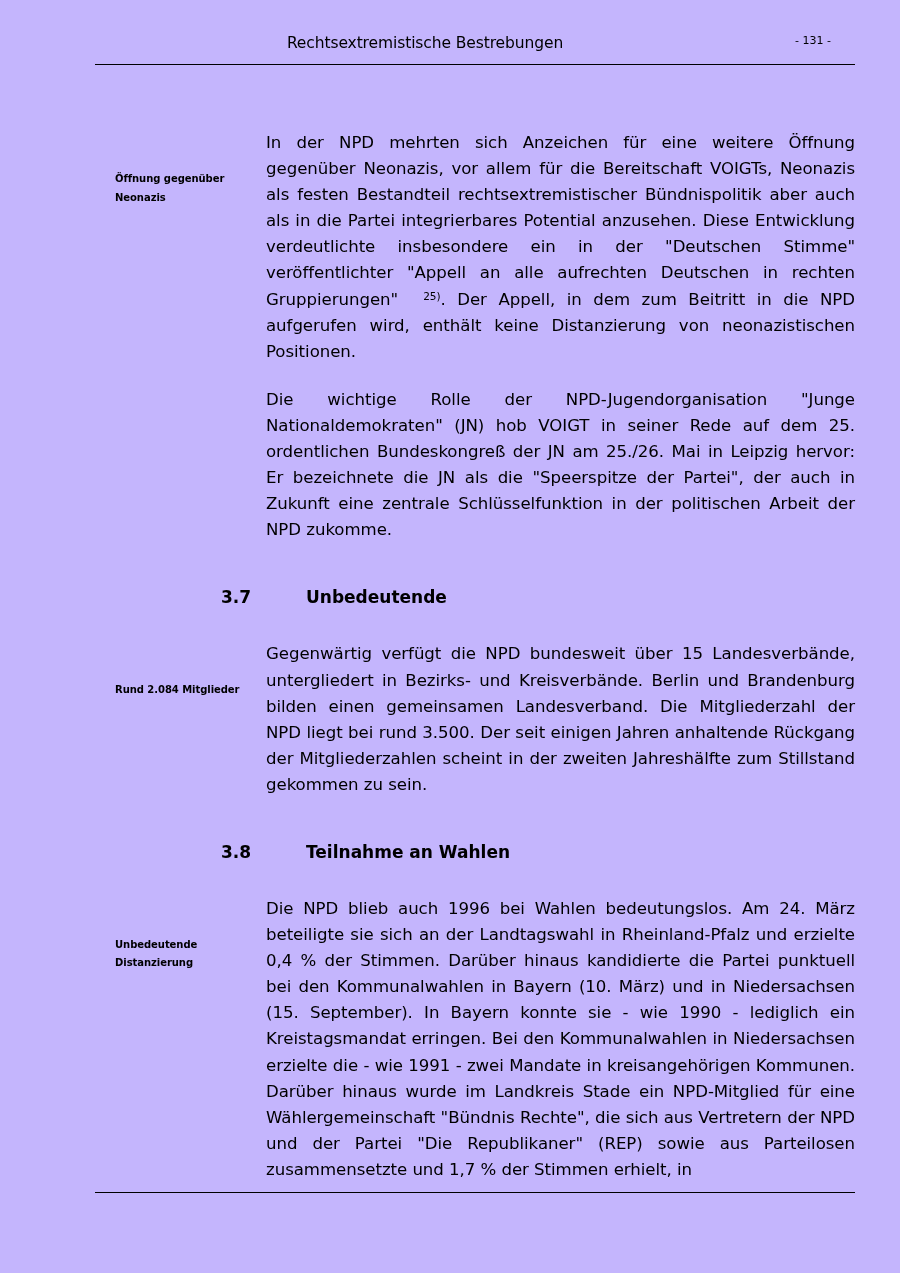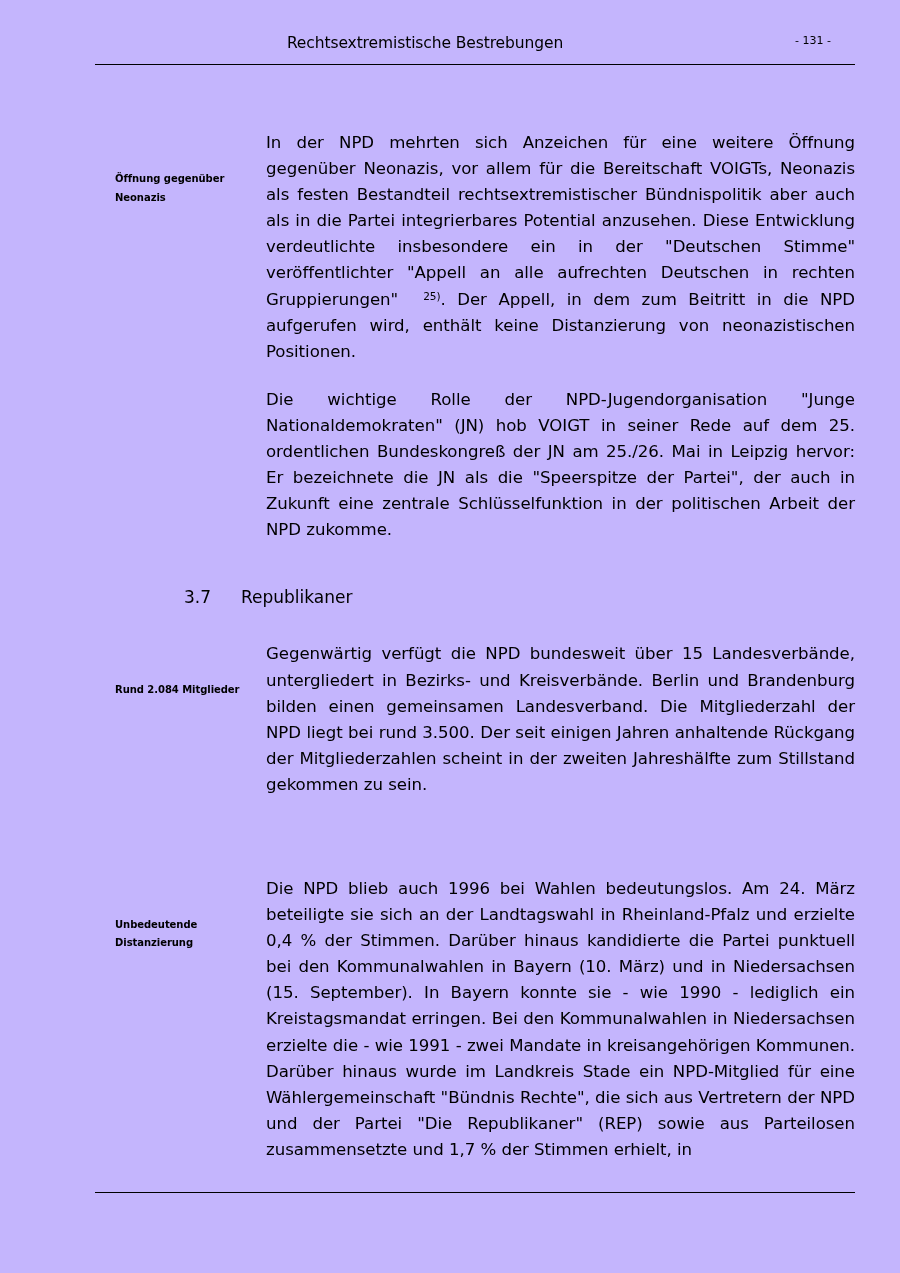--- a/index.html
+++ b/index.html
@@ -103,25 +103,26 @@
 
   sup.fn {
     font-size: 10.5px;
     vertical-align: 5px;
     line-height: 0;
     padding-left: 25px;
   }
 
   
   .heading {
-    margin-left: 81px;
+    margin-left: 118px;
     width: 589px;
     font-size: 17px;
-    font-weight: normal;
+    font-weight: bold;
     display: flex;
+    gap: 28px;
   }
   .heading .num {
     width: 57px;
     flex: 0 0 57px;
   }
   .heading .ttl {
     flex: 1 1 auto;
   }
 
   .gap-before-heading { height: 44px; }
@@ -145,34 +146,38 @@
       <div class="body-col">
         <p class="para"><span>In der NPD mehrten sich Anzeichen für eine weitere Öffnung gegenüber Neonazis, vor allem für die Bereitschaft VOIGTs, Neonazis als festen Bestandteil rechtsextremistischer Bündnispolitik aber auch als in die Partei integrierbares Potential anzusehen. Diese Entwicklung verdeutlichte insbesondere ein in der "Deutschen Stimme" veröffentlichter "Appell an alle aufrechten Deutschen in rechten Gruppierungen"</span><sup class="fn">25)</sup><span>. Der Appell, in dem zum Beitritt in die NPD aufgerufen wird, enthält keine Distanzierung von neonazistischen Positionen.</span></p>
         <p class="para">Die wichtige Rolle der NPD-Jugendorganisation "Junge Nationaldemokraten" (JN) hob VOIGT in seiner Rede auf dem 25. ordentlichen Bundeskongreß der JN am 25./26. Mai in Leipzig hervor: Er bezeichnete die JN als die "Speerspitze der Partei", der auch in Zukunft eine zentrale Schlüsselfunktion in der politischen Arbeit der NPD zukomme.</p>
       </div>
     </div>
 
     <div class="gap-before-heading"></div>
 
     <div class="heading">
       <span class="num">3.7</span>
-      <span class="ttl">Republikaner</span>
+      <span class="ttl">Unbedeutende</span>
     </div>
 
     <div class="gap-after-heading"></div>
 
     <div class="block">
       <div class="marginnote">Rund 2.084 Mitglieder</div>
       <div class="body-col">
         <p class="para">Gegenwärtig verfügt die NPD bundesweit über 15 Landesverbände, untergliedert in Bezirks- und Kreisverbände. Berlin und Brandenburg bilden einen gemeinsamen Landesverband. Die Mitgliederzahl der NPD liegt bei rund 3.500. Der seit einigen Jahren anhaltende Rückgang der Mitgliederzahlen scheint in der zweiten Jahreshälfte zum Stillstand gekommen zu sein.</p>
       </div>
     </div>
 
     <div class="gap-before-heading"></div>
 
+    <div class="heading">
+      <span class="num">3.8</span>
+      <span class="ttl">Teilnahme an Wahlen</span>
+    </div>
 
     <div class="gap-after-heading"></div>
 
     <div class="block">
       <div class="marginnote">Unbedeutende Distanzierung</div>
       <div class="body-col">
         <p class="para">Die NPD blieb auch 1996 bei Wahlen bedeutungslos. Am 24. März beteiligte sie sich an der Landtagswahl in Rheinland-Pfalz und erzielte 0,4 % der Stimmen. Darüber hinaus kandidierte die Partei punktuell bei den Kommunalwahlen in Bayern (10. März) und in Niedersachsen (15. September). In Bayern konnte sie - wie 1990 - lediglich ein Kreistagsmandat erringen. Bei den Kommunalwahlen in Niedersachsen erzielte die - wie 1991 - zwei Mandate in kreisangehörigen Kommunen. Darüber hinaus wurde im Landkreis Stade ein NPD-Mitglied für eine Wählergemeinschaft "Bündnis Rechte", die sich aus Vertretern der NPD und der Partei "Die Republikaner" (REP) sowie aus Parteilosen zusammensetzte und 1,7 % der Stimmen erhielt, in</p>
       </div>
     </div>
 

